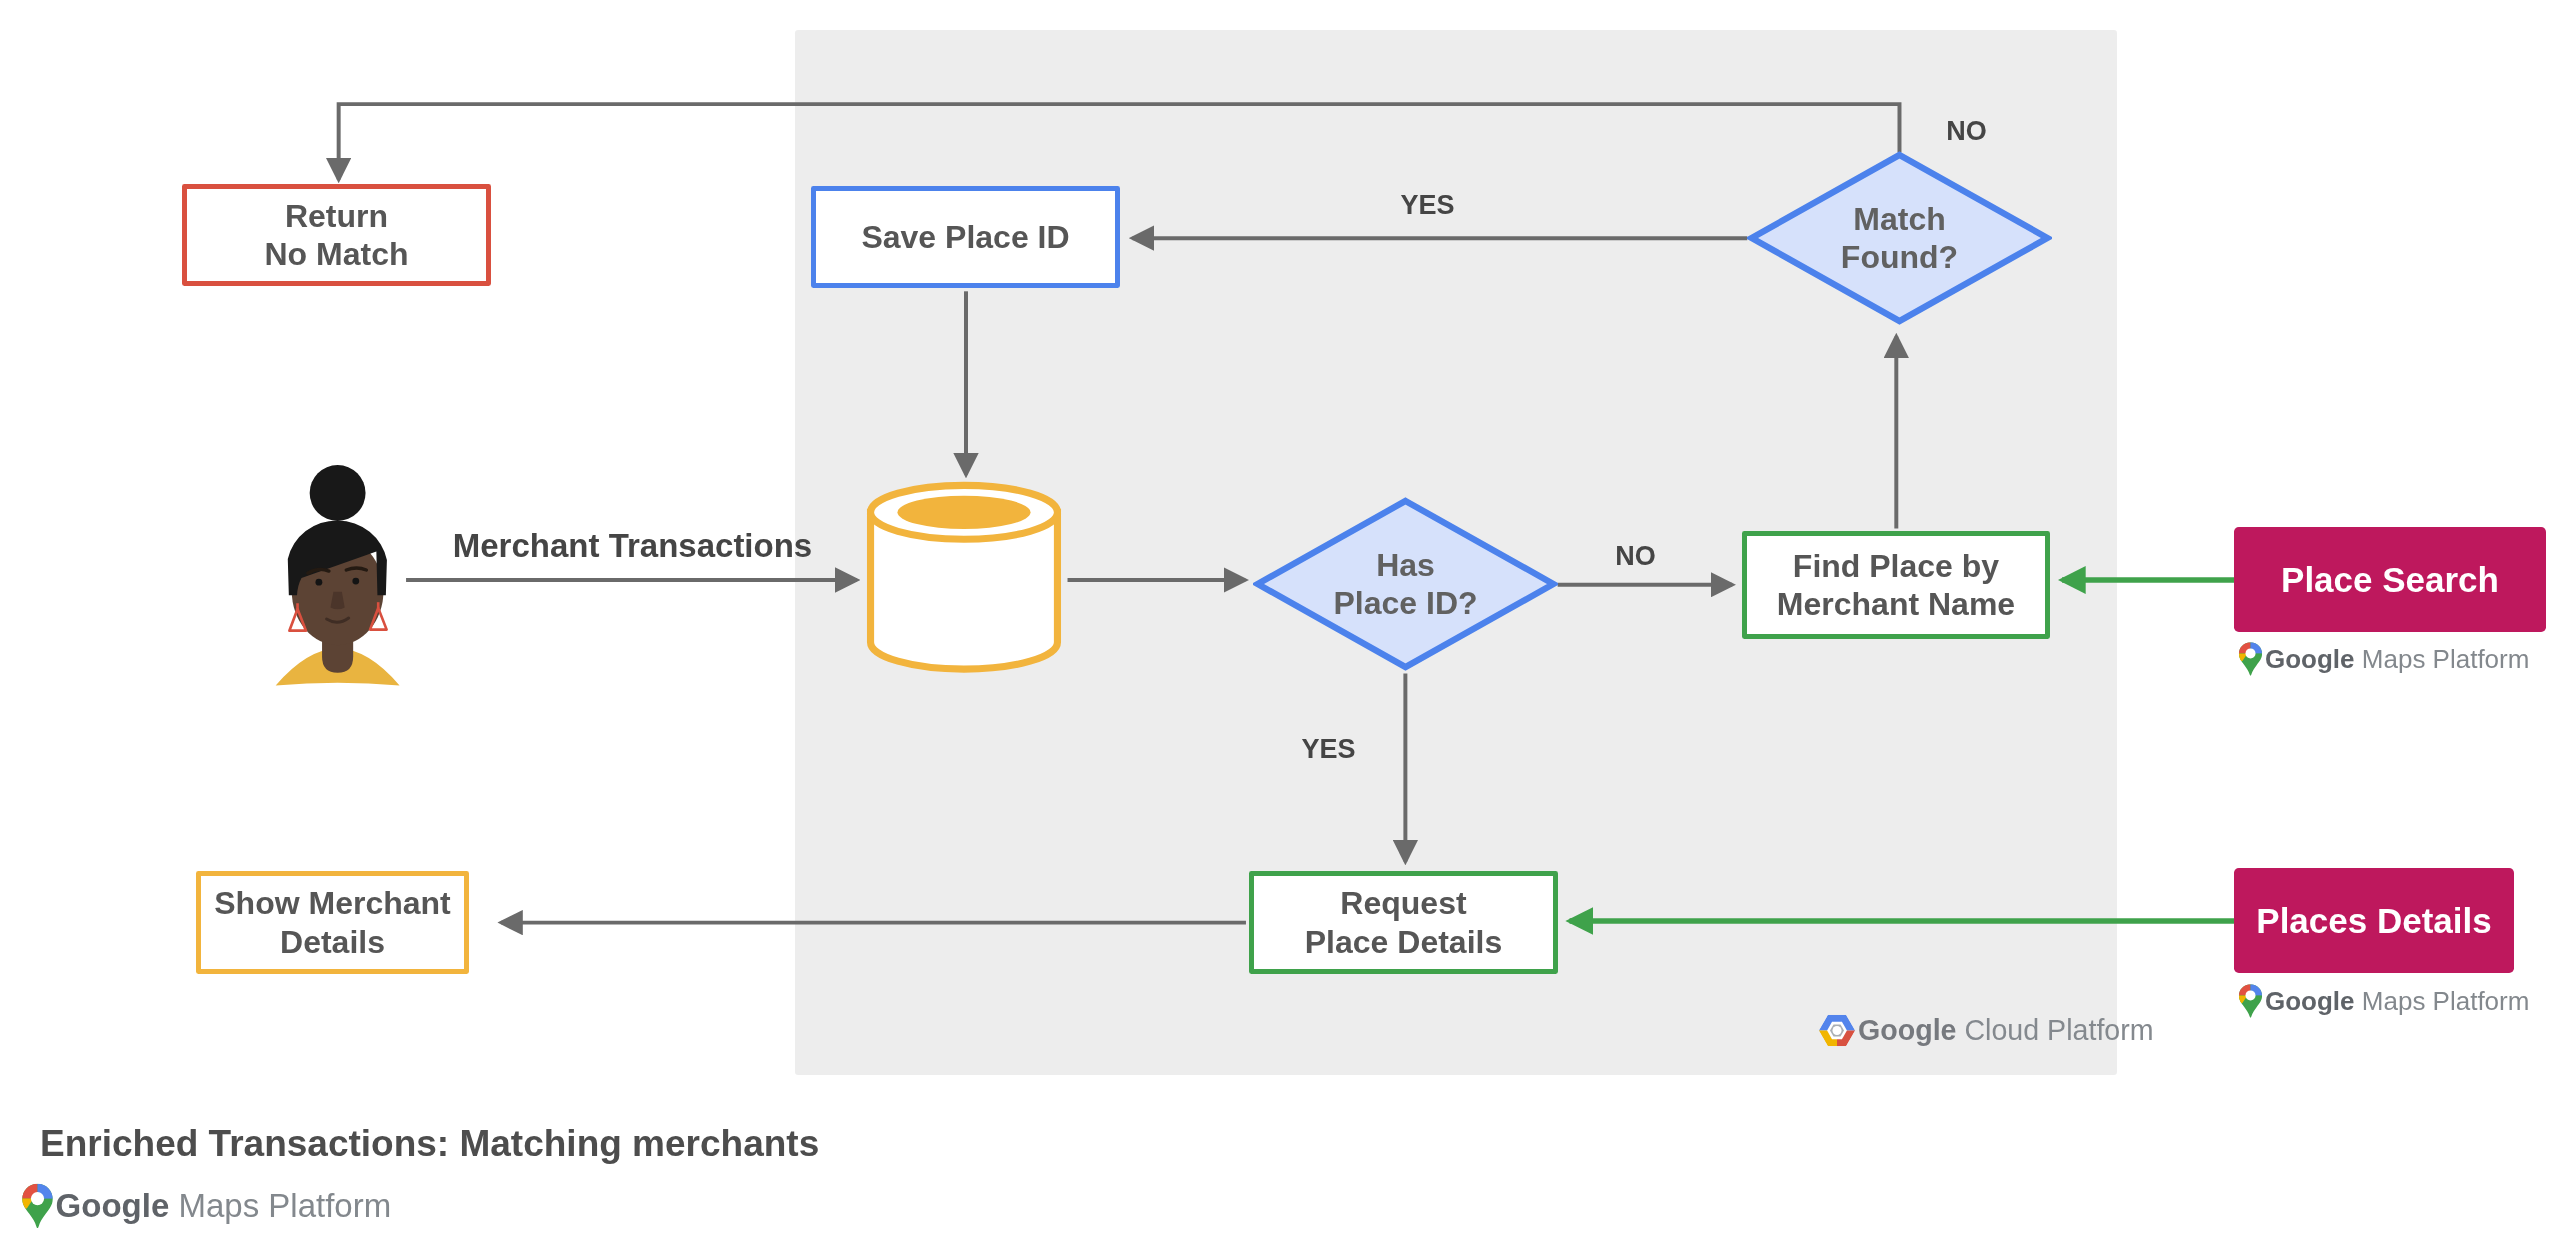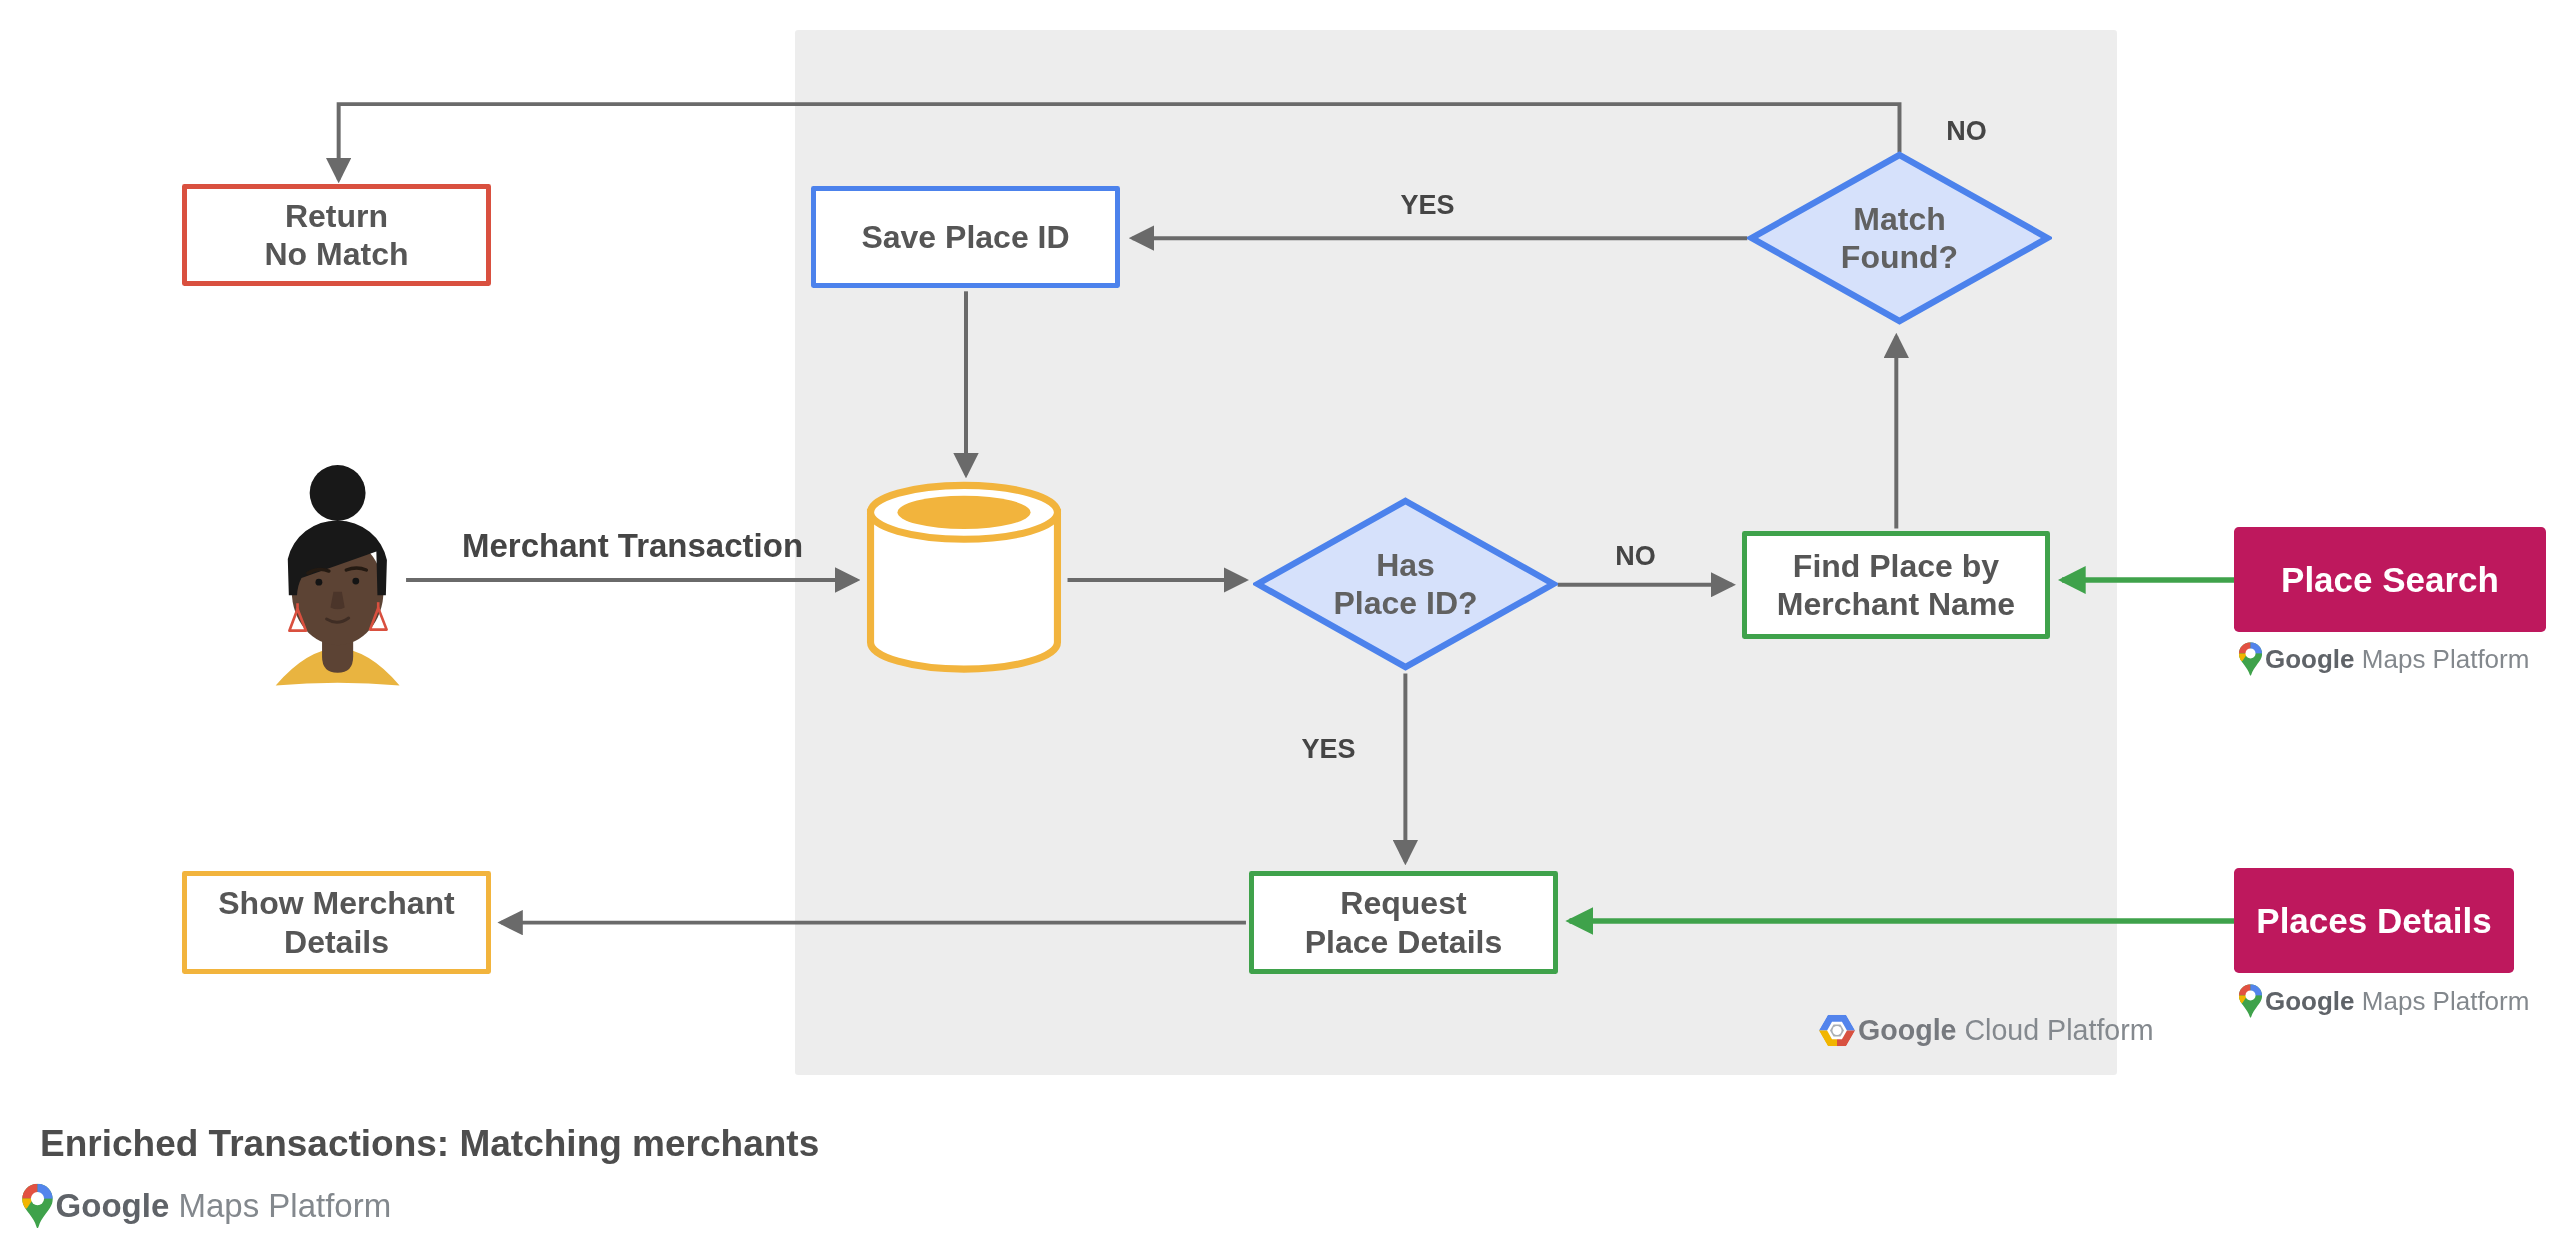--- a/index.html
+++ b/index.html
@@ -144,21 +144,21 @@
 No Match</div>
 
 <div class="node blue" style="left:811px;top:186px;width:309px;height:102px">Save Place ID</div>
 
 <div class="node green" style="left:1742px;top:531px;width:308px;height:108px">Find Place by
 Merchant Name</div>
 
 <div class="node green" style="left:1249px;top:871px;width:309px;height:103px">Request
 Place Details</div>
 
-<div class="node yellow" style="left:182px;top:871px;width:309px;height:103px">Show Merchant
+<div class="node yellow" style="left:196px;top:871px;width:273px;height:103px">Show Merchant
 Details</div>
 
 <div class="diamond" style="left:1747px;top:151px">
   <svg width="305" height="174" viewBox="0 0 384 220">
     <polygon points="192,5 379,110 192,215 5,110" fill="#D6E1FB" stroke="#4C82EC" stroke-width="8"></polygon>
   </svg>
   <div class="dlabel">Match
 Found?</div>
 </div>
 
@@ -183,21 +183,21 @@
 <div class="apibtn" style="left:2234px;top:868px;width:280px;height:105px">Places Details</div>
 
 <div class="edge-label" style="left:1919px;top:116px;width:95px">NO</div>
 
 <div class="edge-label" style="left:1372px;top:190px;width:111px">YES</div>
 
 <div class="edge-label" style="left:1588px;top:541px;width:95px">NO</div>
 
 <div class="edge-label" style="left:1273px;top:734px;width:111px">YES</div>
 
-<div class="edge-label big" style="left:442px;top:527px;width:381px">Merchant Transaction</div>
+<div class="edge-label big" style="left:442px;top:527px;width:381px">Merchant Transactions</div>
 
 <div class="logo-row small" style="left:2238px;top:641px">
   <svg width="25" height="36" viewBox="0 0 40 56">
       <use href="#gmp-pin"></use>
     </svg>
   <span>
     <span class="brand">Google</span>
     <span class="product">Maps Platform</span>
   </span>
 </div>

